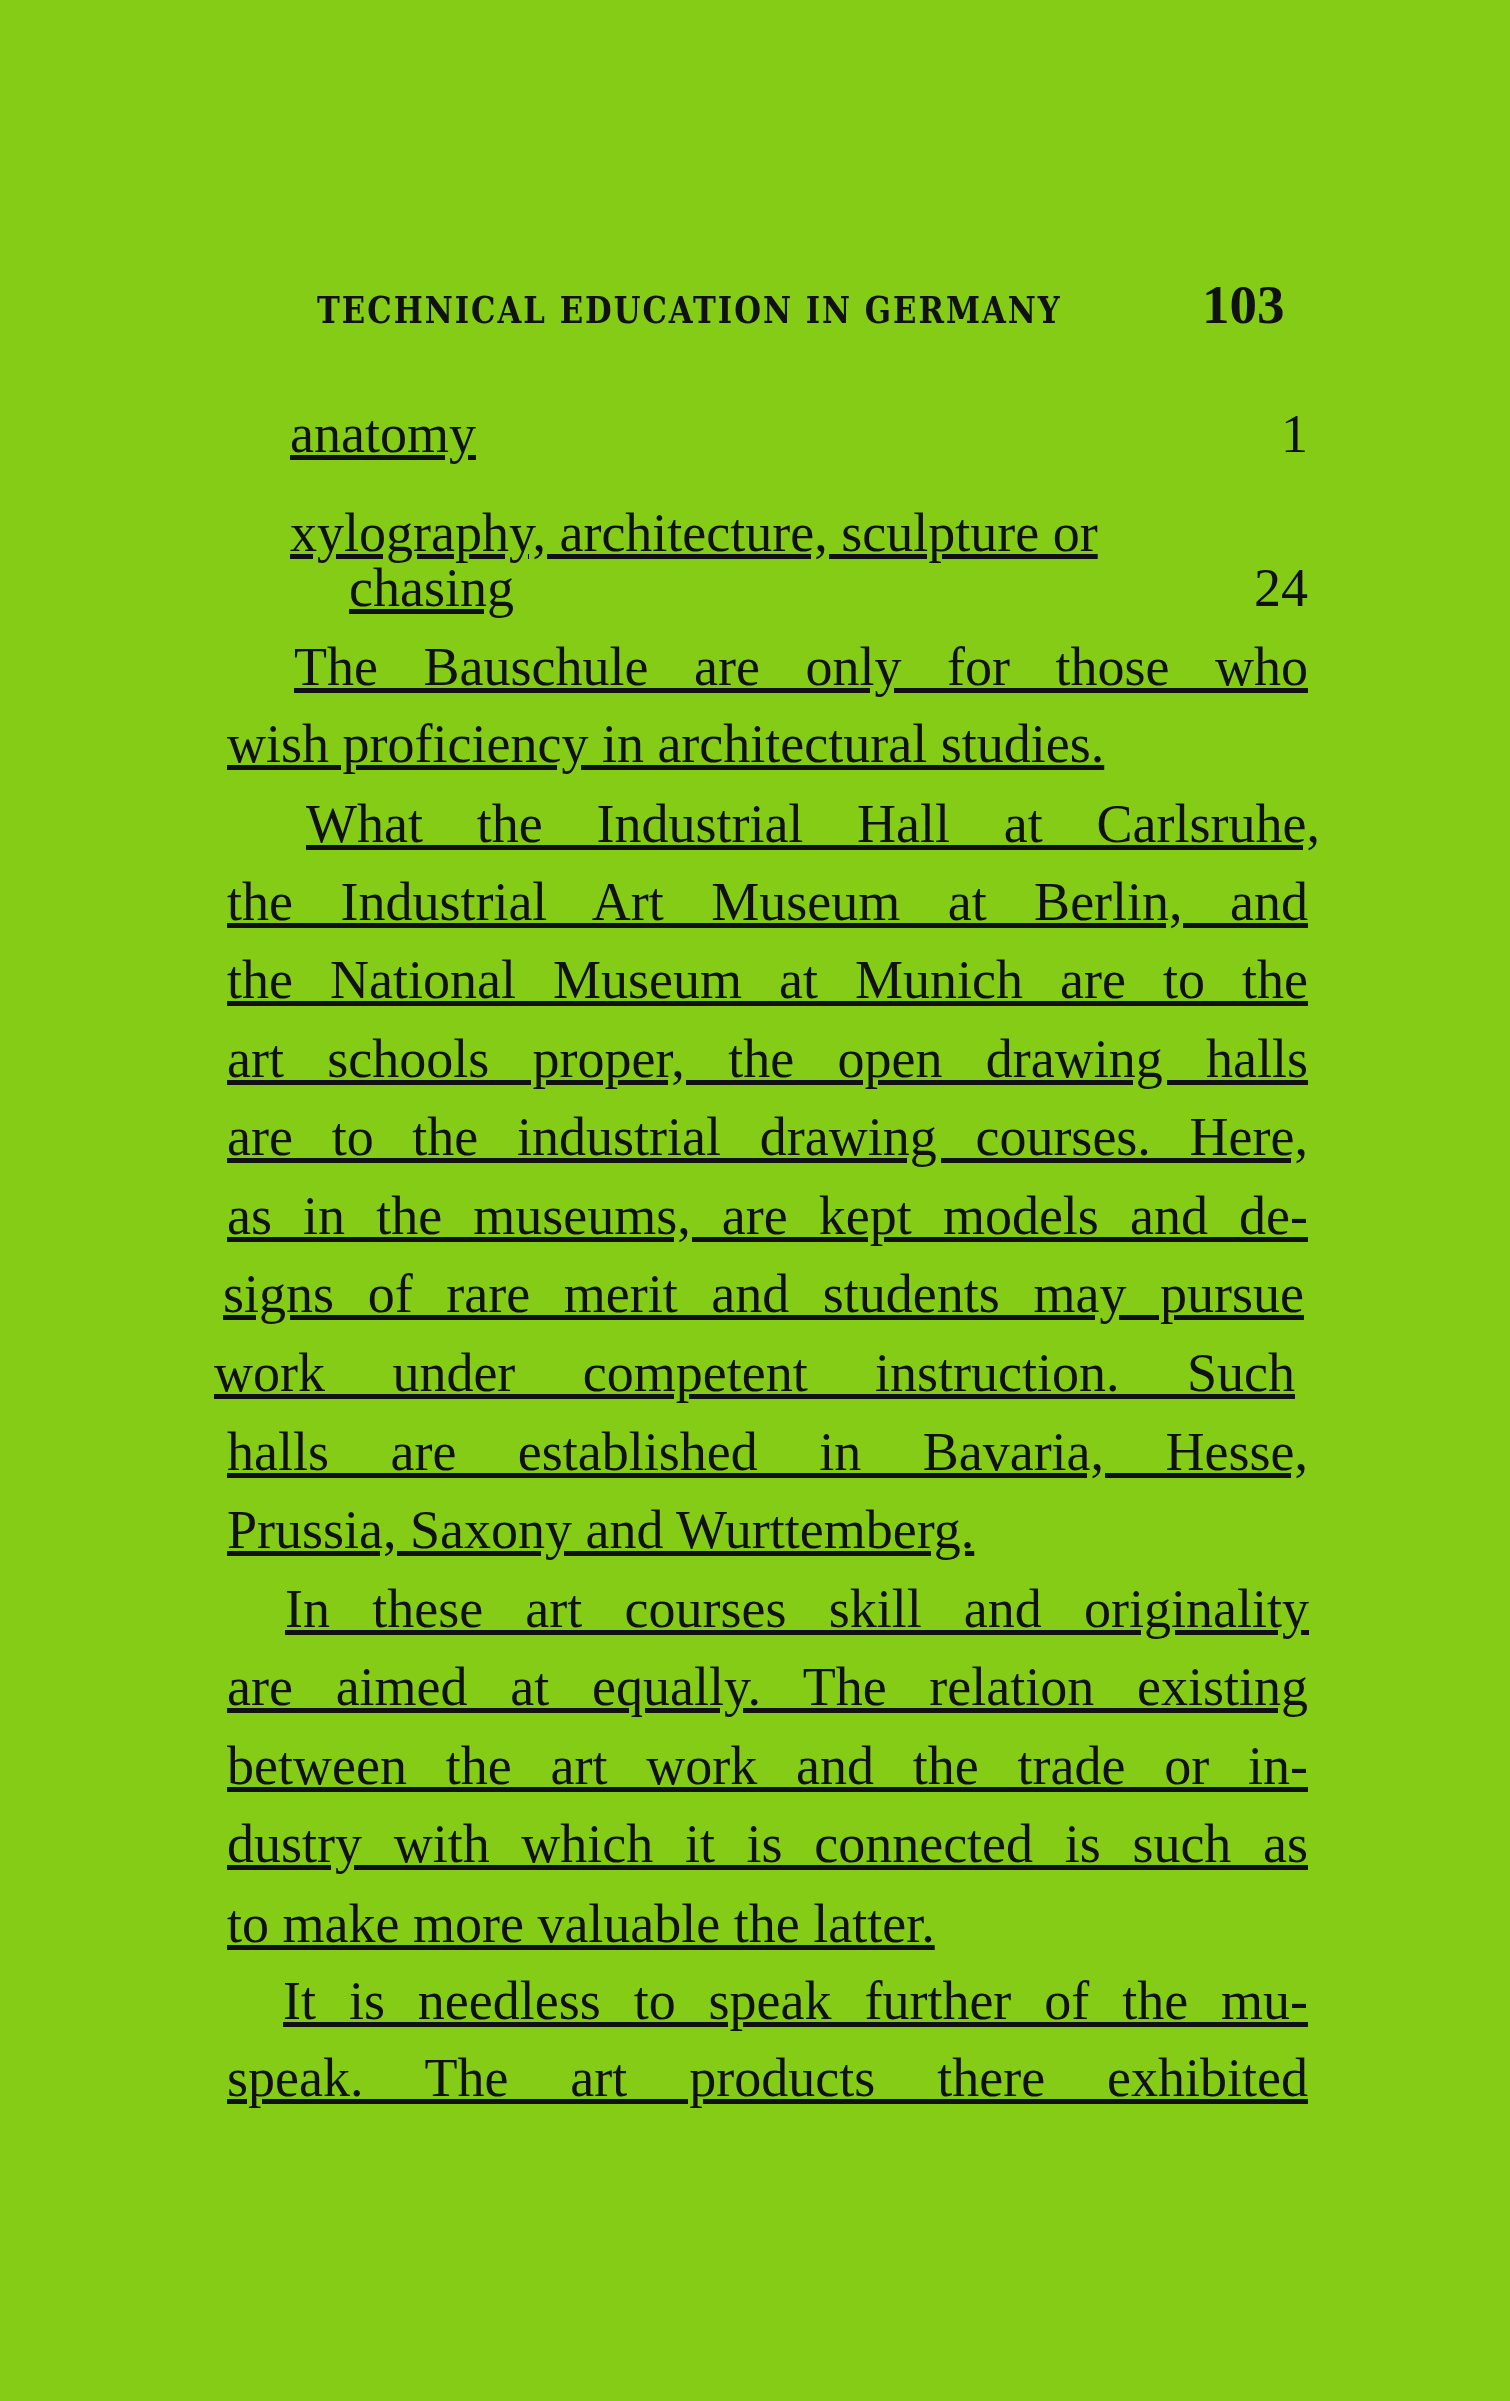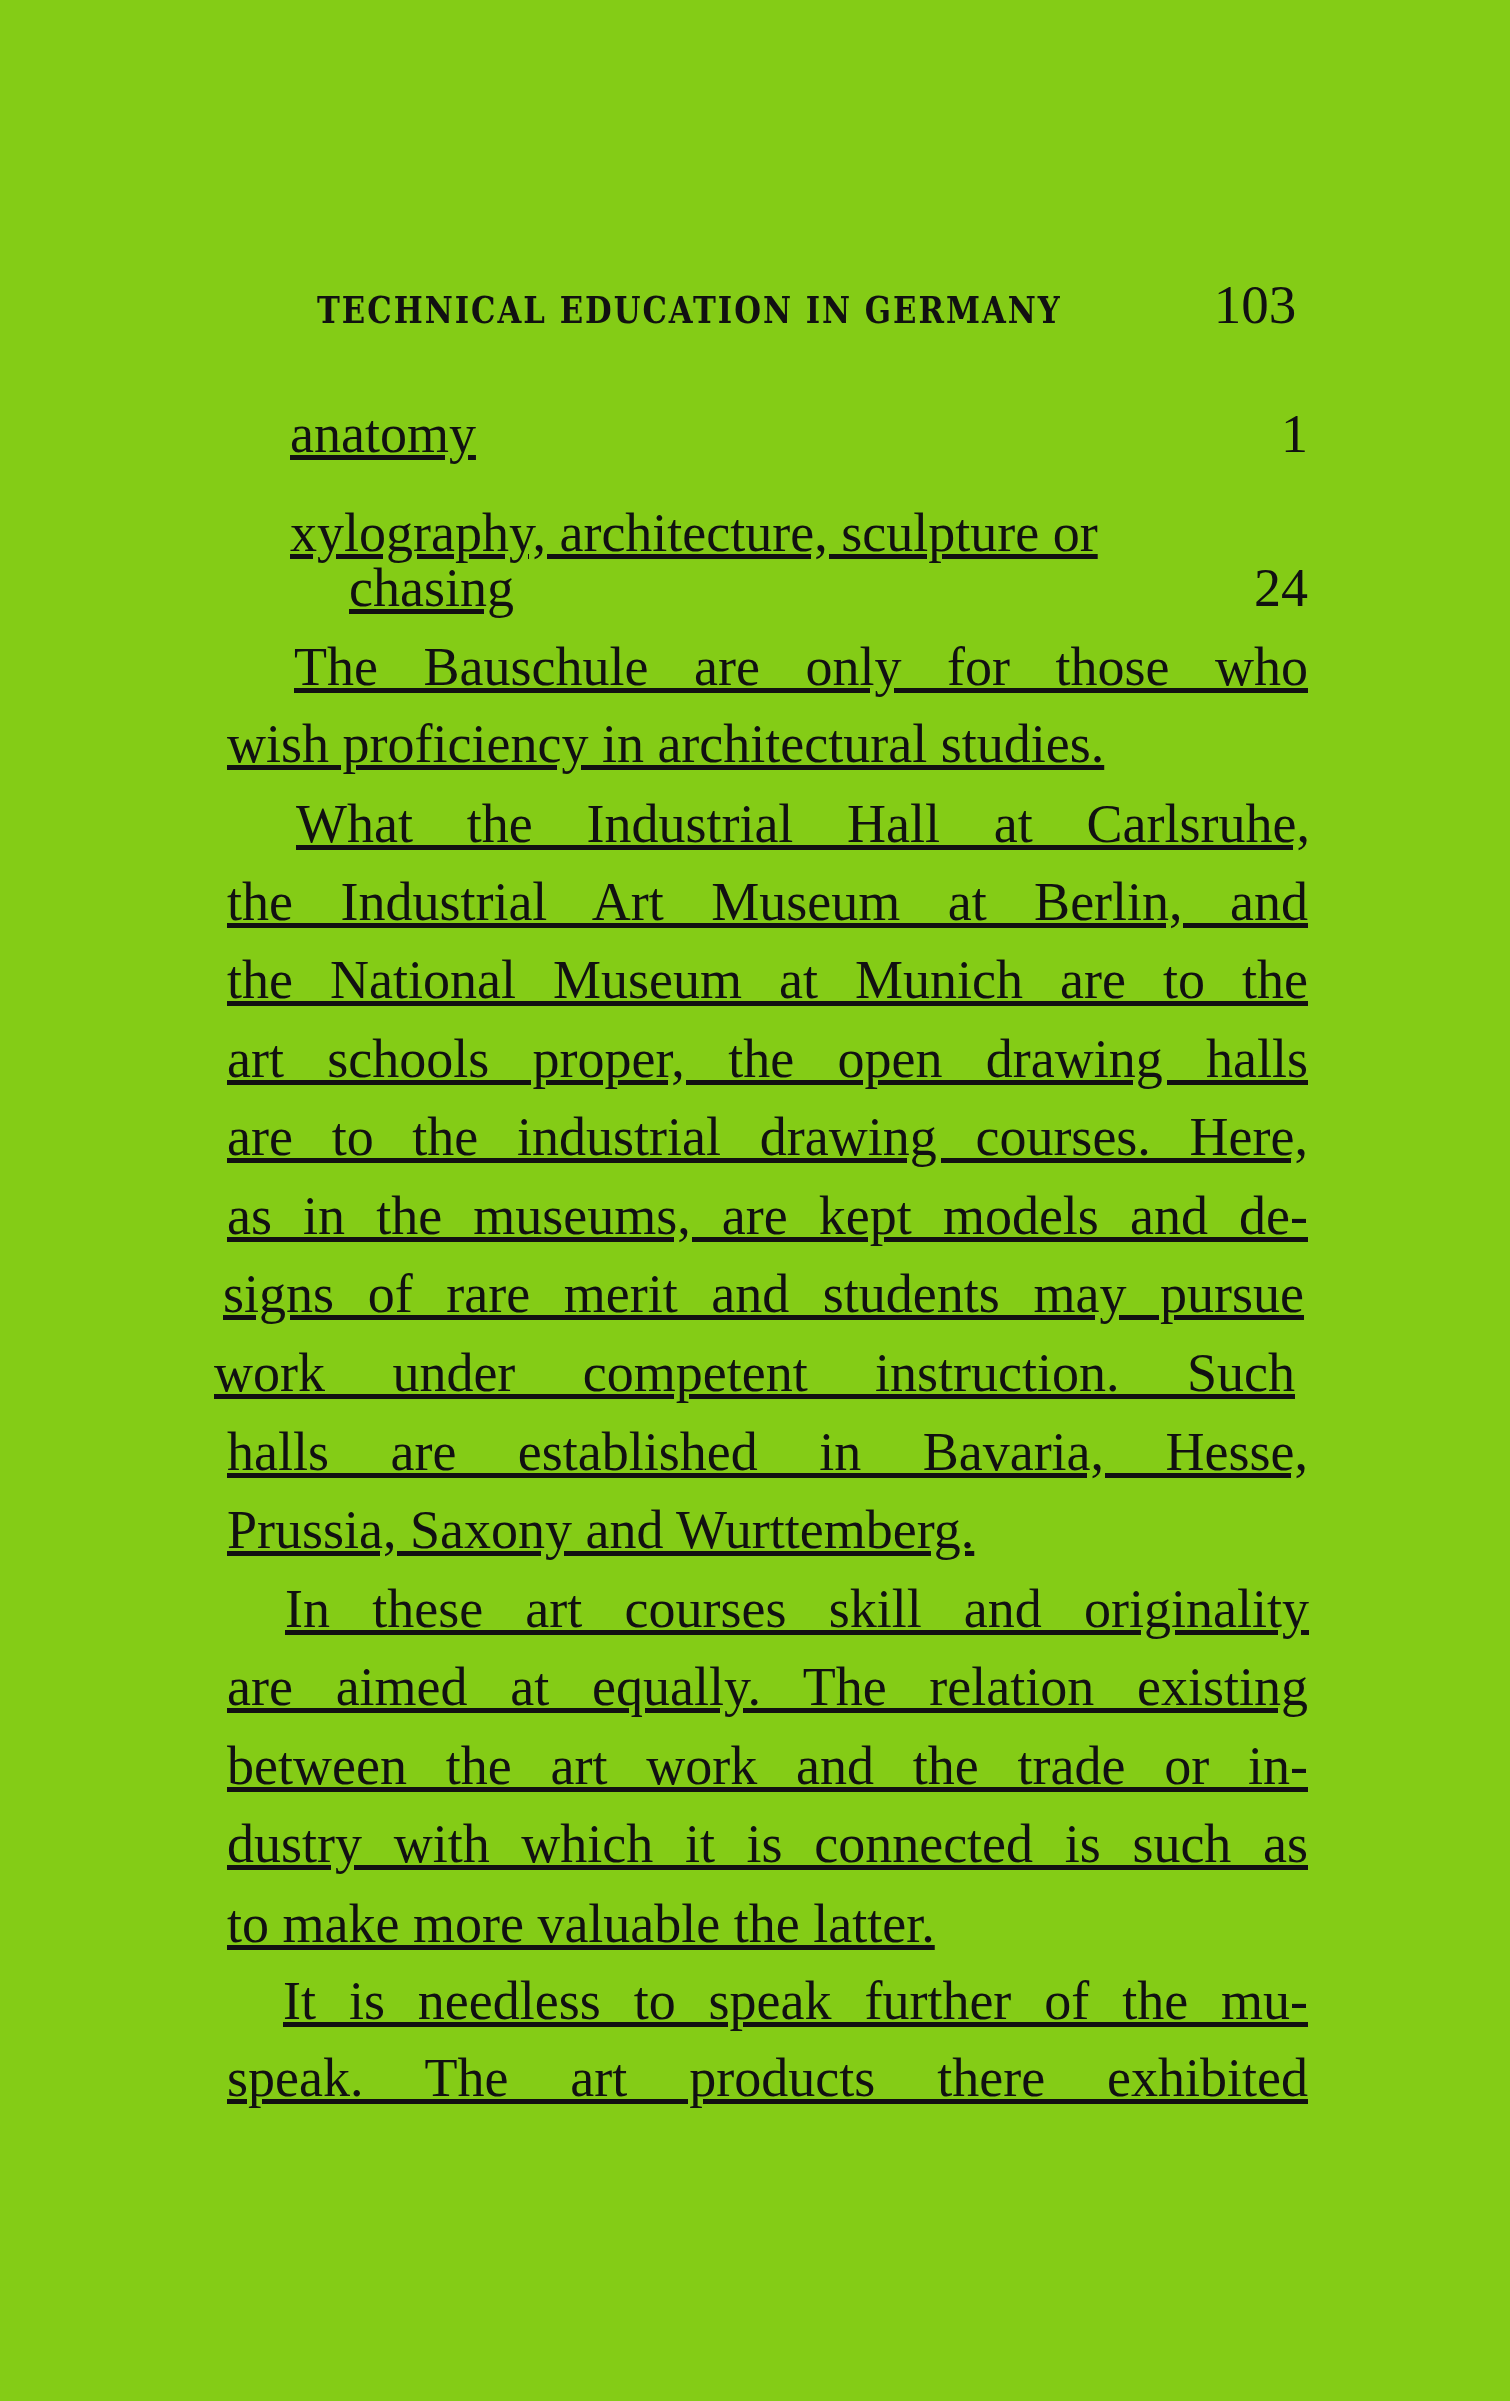--- a/index.html
+++ b/index.html
@@ -7,21 +7,21 @@
   .page { position: absolute; left: 0; top: 0; width: 1510px; height: 2401px; background: #84cc16; color: #111111; }
   .running-head {
     position: absolute; left: 317px; top: 282px; width: 850px; height: 56px;
     font-family: "DejaVu Serif", serif; font-weight: bold; font-size: 37px;
     letter-spacing: 2.4px; line-height: 56px; white-space: nowrap;
     transform: scaleX(0.83); transform-origin: left center;
   }
   .page-number {
     position: absolute; left: 1202px; top: 273px; width: 106px; height: 64px;
     font-family: "Liberation Serif", serif; font-size: 55px; line-height: 64px;
-    text-align: center; white-space: nowrap;
+    text-align: left; white-space: nowrap; font-weight: bold;
   }
   .line {
     position: absolute; height: 72px; line-height: 72px;
     font-family: "Liberation Serif", serif; font-size: 54px;
     white-space: nowrap; overflow: visible; text-decoration: underline;
   }
   .line.just { text-align: justify; text-align-last: justify; white-space: normal; }
   .line .num { position: absolute; right: 0; top: 0; }
 </style>
 </head>
@@ -44,21 +44,21 @@
 
     <div class="line" style="left:349px; width:959px; top:552px;">
       <span>chasing</span>
       <span class="num">24</span>
     </div>
 
     <div class="line just" style="left:294px; width:1014px; top:631px;">The Bauschule are only for those who</div>
 
     <div class="line" style="left:227px; width:1081px; top:708px;">wish proficiency in architectural studies.</div>
 
-    <div class="line just" style="left:296px; width:1014px; top:788px;">What the Industrial Hall at Carlsruhe,</div>
+    <div class="line just" style="left:306px; width:1014px; top:788px;">What the Industrial Hall at Carlsruhe,</div>
 
     <div class="line just" style="left:227px; width:1081px; top:866px;">the Industrial Art Museum at Berlin, and</div>
 
     <div class="line just" style="left:227px; width:1081px; top:944px;">the National Museum at Munich are to the</div>
 
     <div class="line just" style="left:227px; width:1081px; top:1023px;">art schools proper, the open drawing halls</div>
 
     <div class="line just" style="left:227px; width:1081px; top:1101px;">are to the industrial drawing courses.  Here,</div>
 
     <div class="line just" style="left:227px; width:1081px; top:1180px;">as in the museums, are kept models and de-</div>

